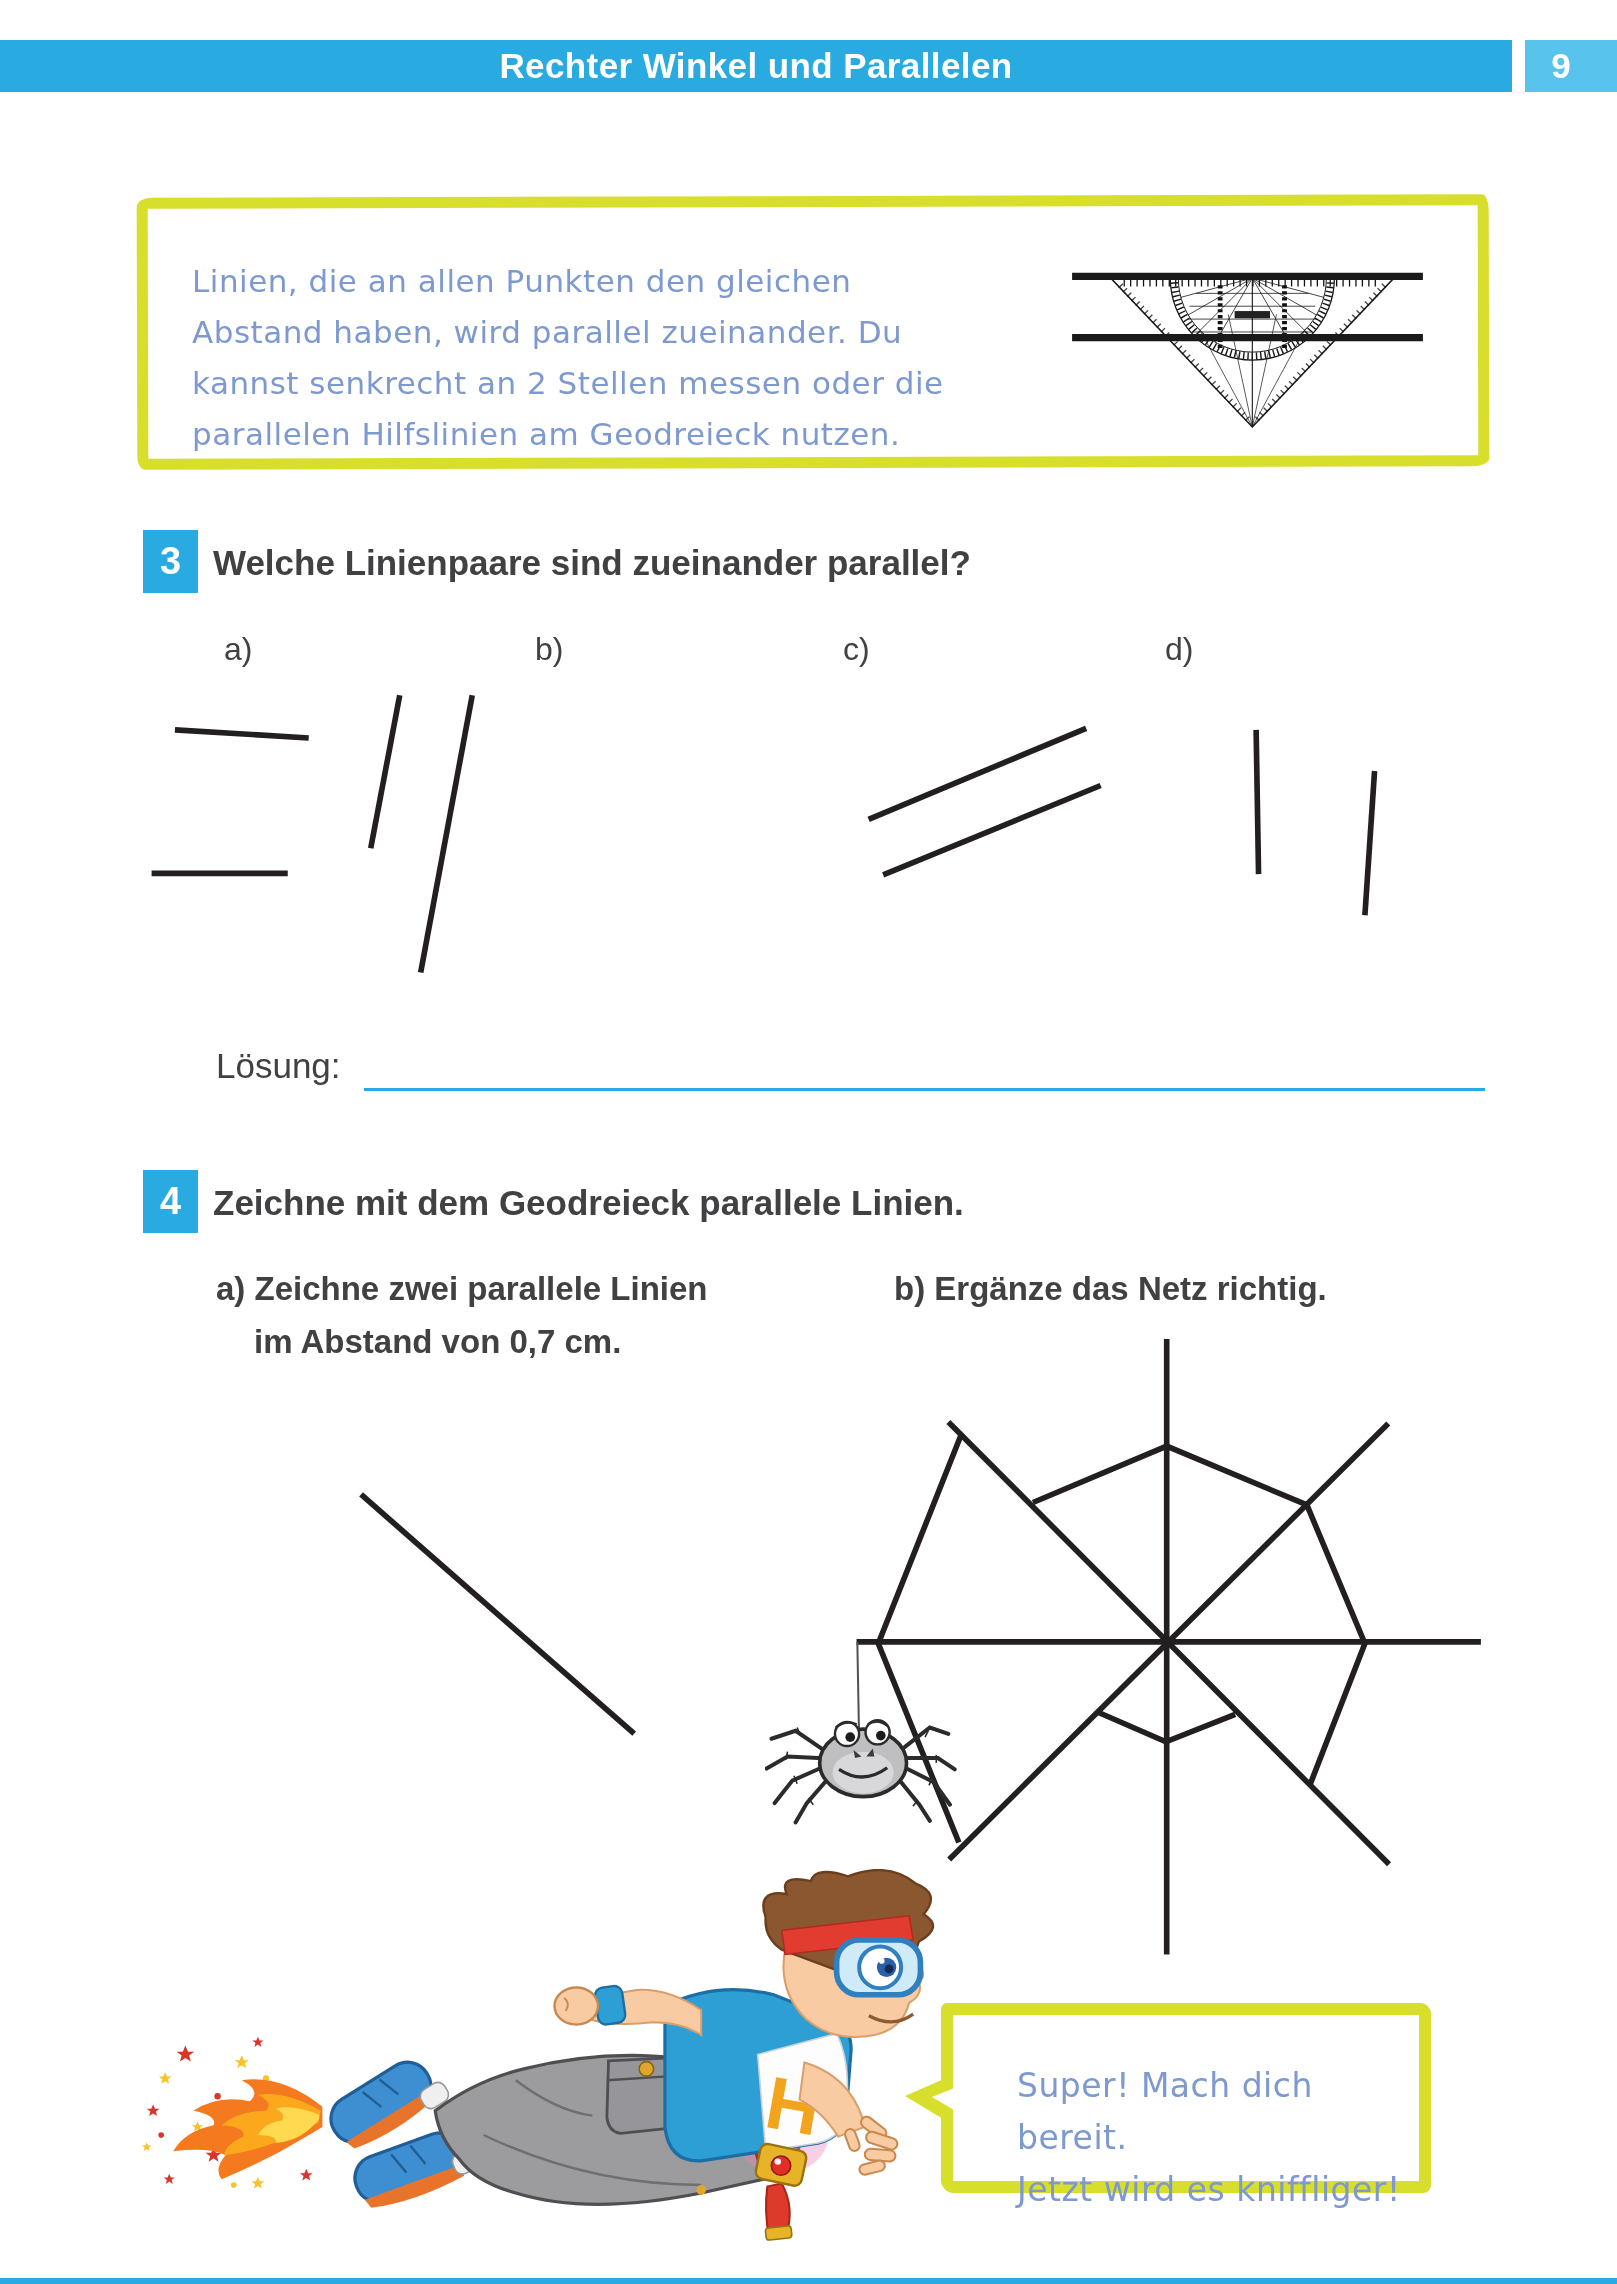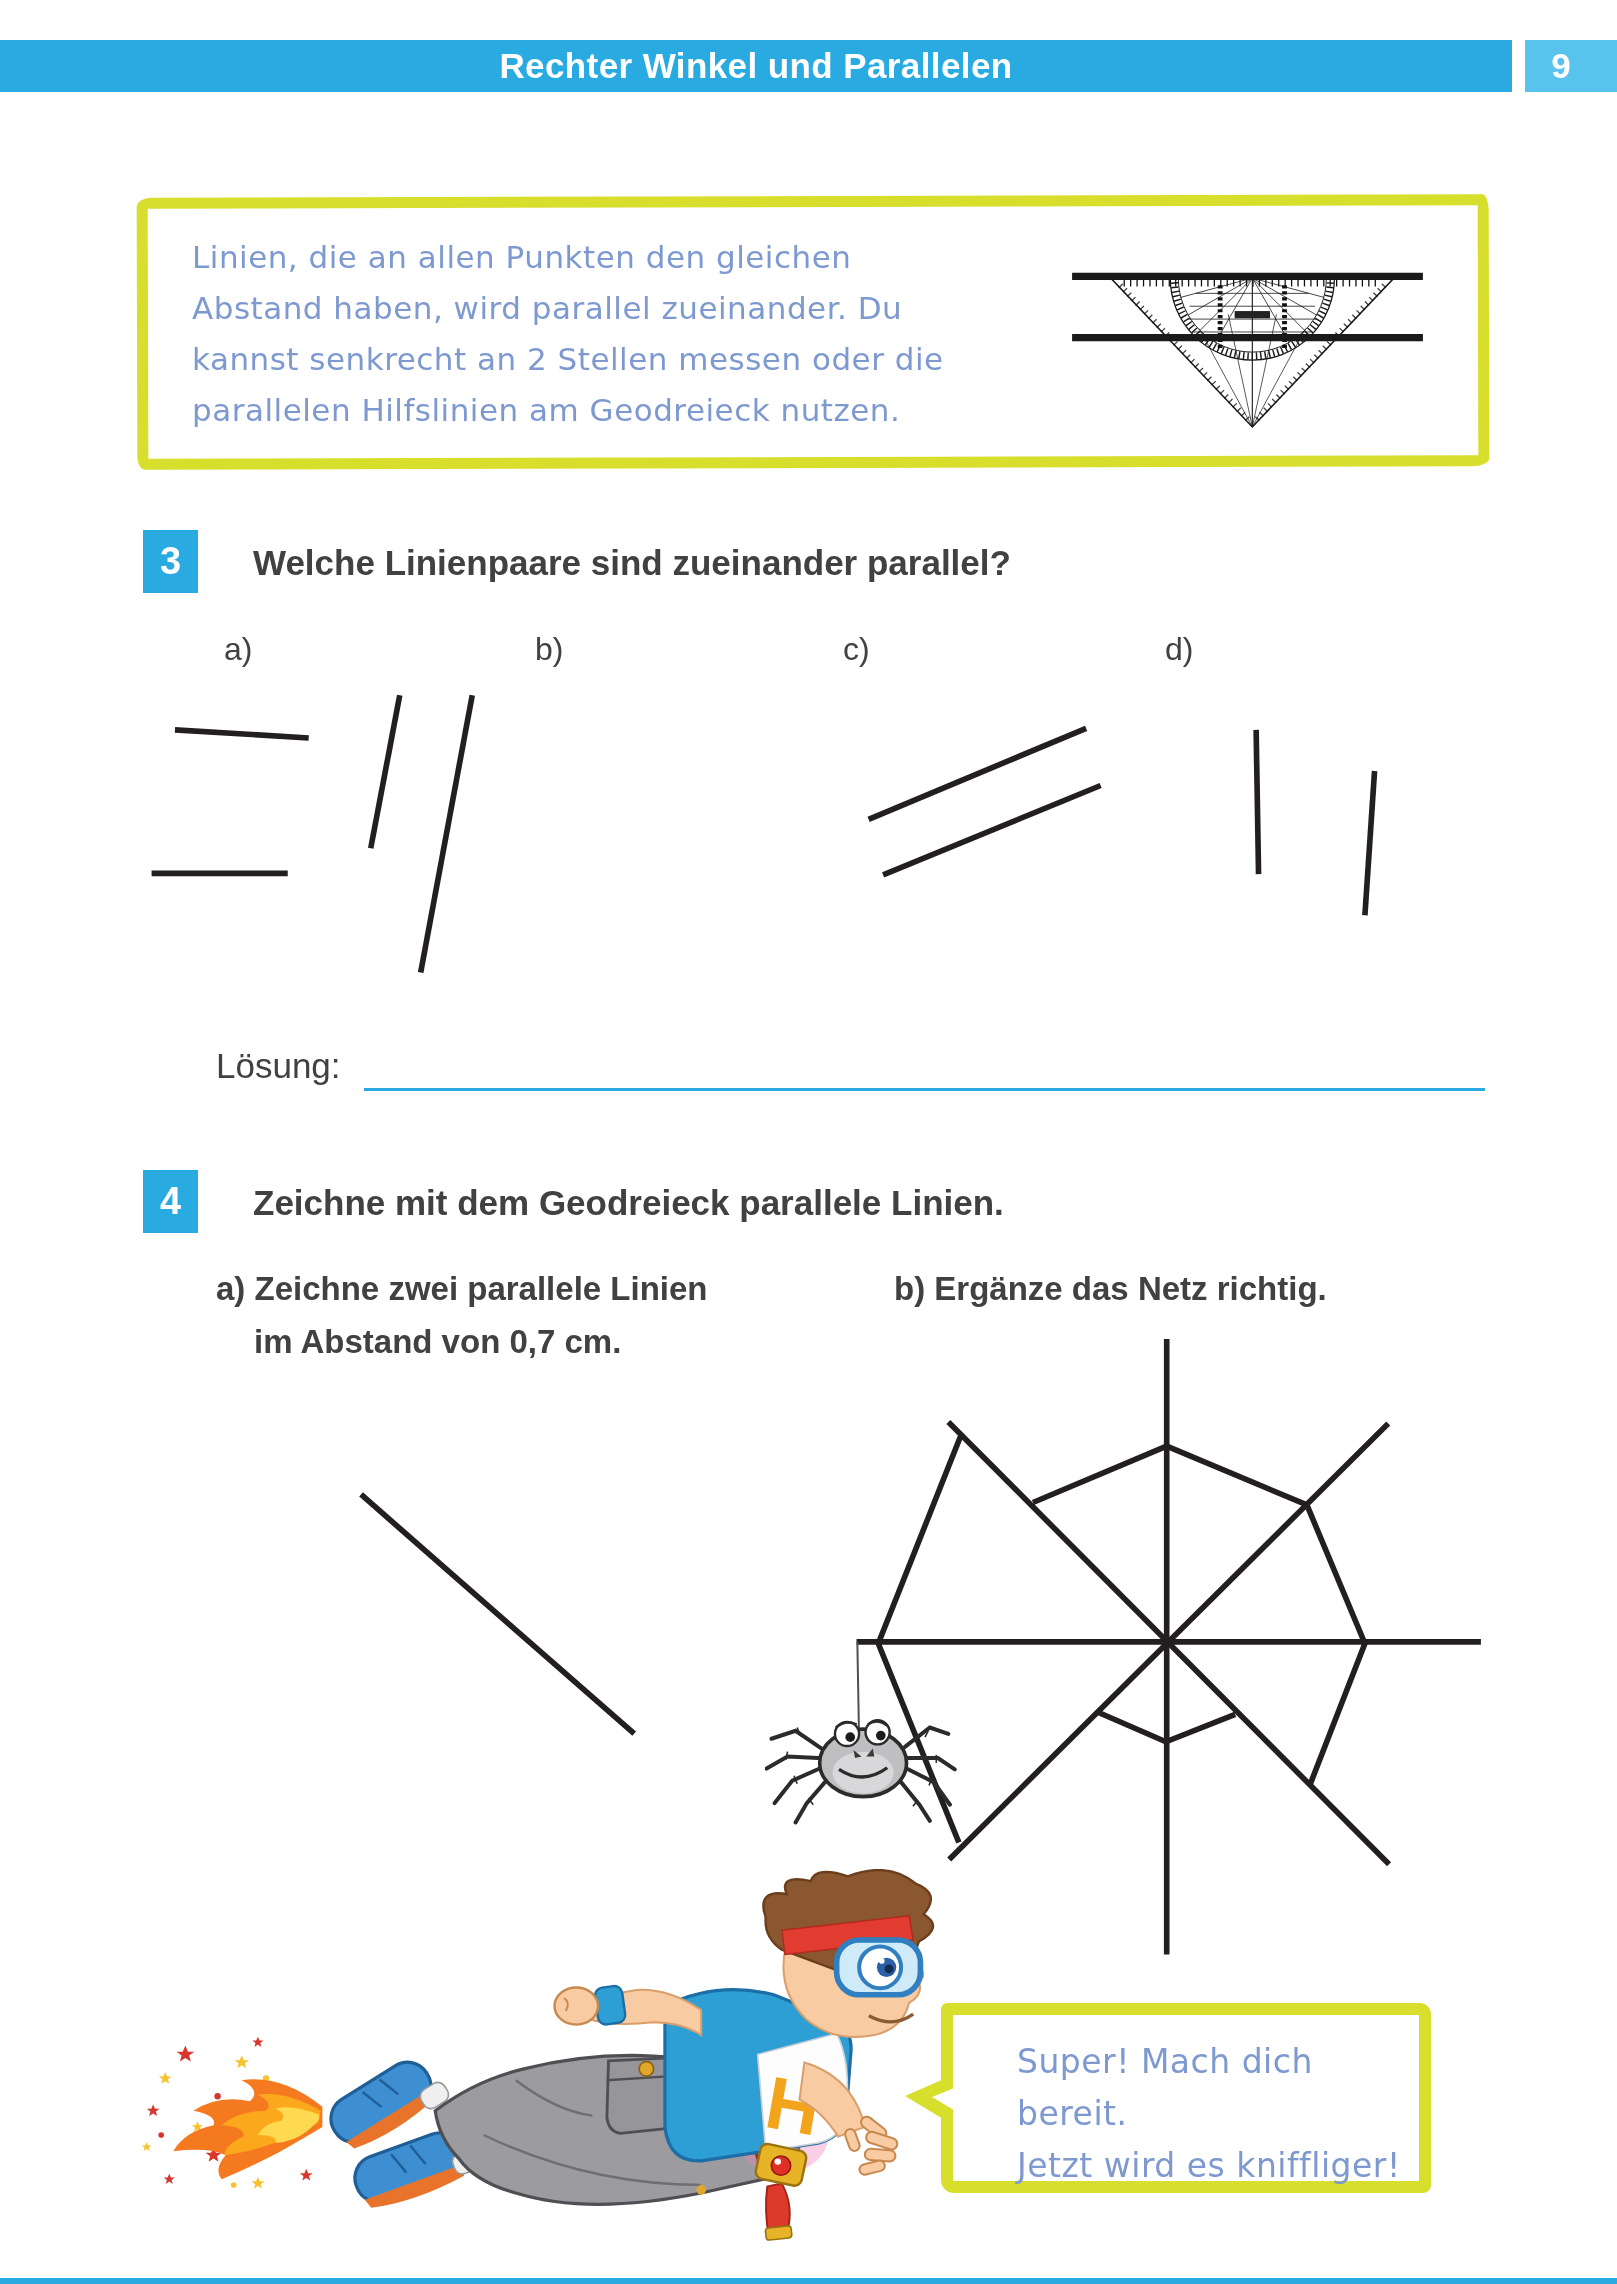--- a/index.html
+++ b/index.html
@@ -10,27 +10,27 @@
   
   .header-bar{left:0;top:40px;width:1512px;height:52px;display:flex;align-items:center;justify-content:center;}
   .header-title{color:#fff;font-size:35px;font-weight:bold;letter-spacing:0.4px;}
   .page-tab{left:1525px;top:40px;width:93px;height:52px;display:flex;align-items:center;justify-content:center;}
   .page-num{color:#fff;font-size:35px;font-weight:bold;padding-right:21px;}
 
   
   .info-box{left:137px;top:196px;width:1352px;height:272px;background:#fff;
             border:11.3px solid #D7DE2B;border-radius:14.5px 6.4px 17.7px 8px / 9.7px 16px 8px 13px;
             transform:rotate(-.15deg);box-sizing:border-box;}
-  .hand{font-family:"DejaVu Sans",sans-serif;color:#7D99D0;letter-spacing:0.5px;}
+  .hand{font-family:"DejaVu Sans",sans-serif;color:#7D99D0;letter-spacing:0.5px;margin-top:24px;}
   .info-text{left:192px;top:232px;width:830px;font-size:31px;line-height:51px;}
 
   
   .badge{width:55px;height:63px;background:#29ABE2;color:#fff;display:flex;align-items:center;
          justify-content:center;font-size:38px;font-weight:bold;}
-  .h-ex{color:#414042;font-size:35px;font-weight:600;margin-left:40px;}
+  .h-ex{color:#414042;font-size:35px;font-weight:600;}
   .opt-label{color:#414042;font-size:32px;}
   .sub{color:#414042;font-size:33px;font-weight:600;}
 
   .sol-label{left:216px;top:1046px;font-size:35px;color:#414042;font-weight:400;}
   .sol-line{left:364px;top:1088px;width:1121px;height:3.2px;background:#29ABE2;}
 
   
   .bubble{left:941px;top:2003px;width:490px;height:190px;background:#fff;
           border:12px solid #D7DE2B;border-radius:6.4px 11.3px 8px 13px;box-sizing:border-box;}
   .bubble-text{padding:21px 16px 0 64px;font-size:33px;line-height:52px;}

